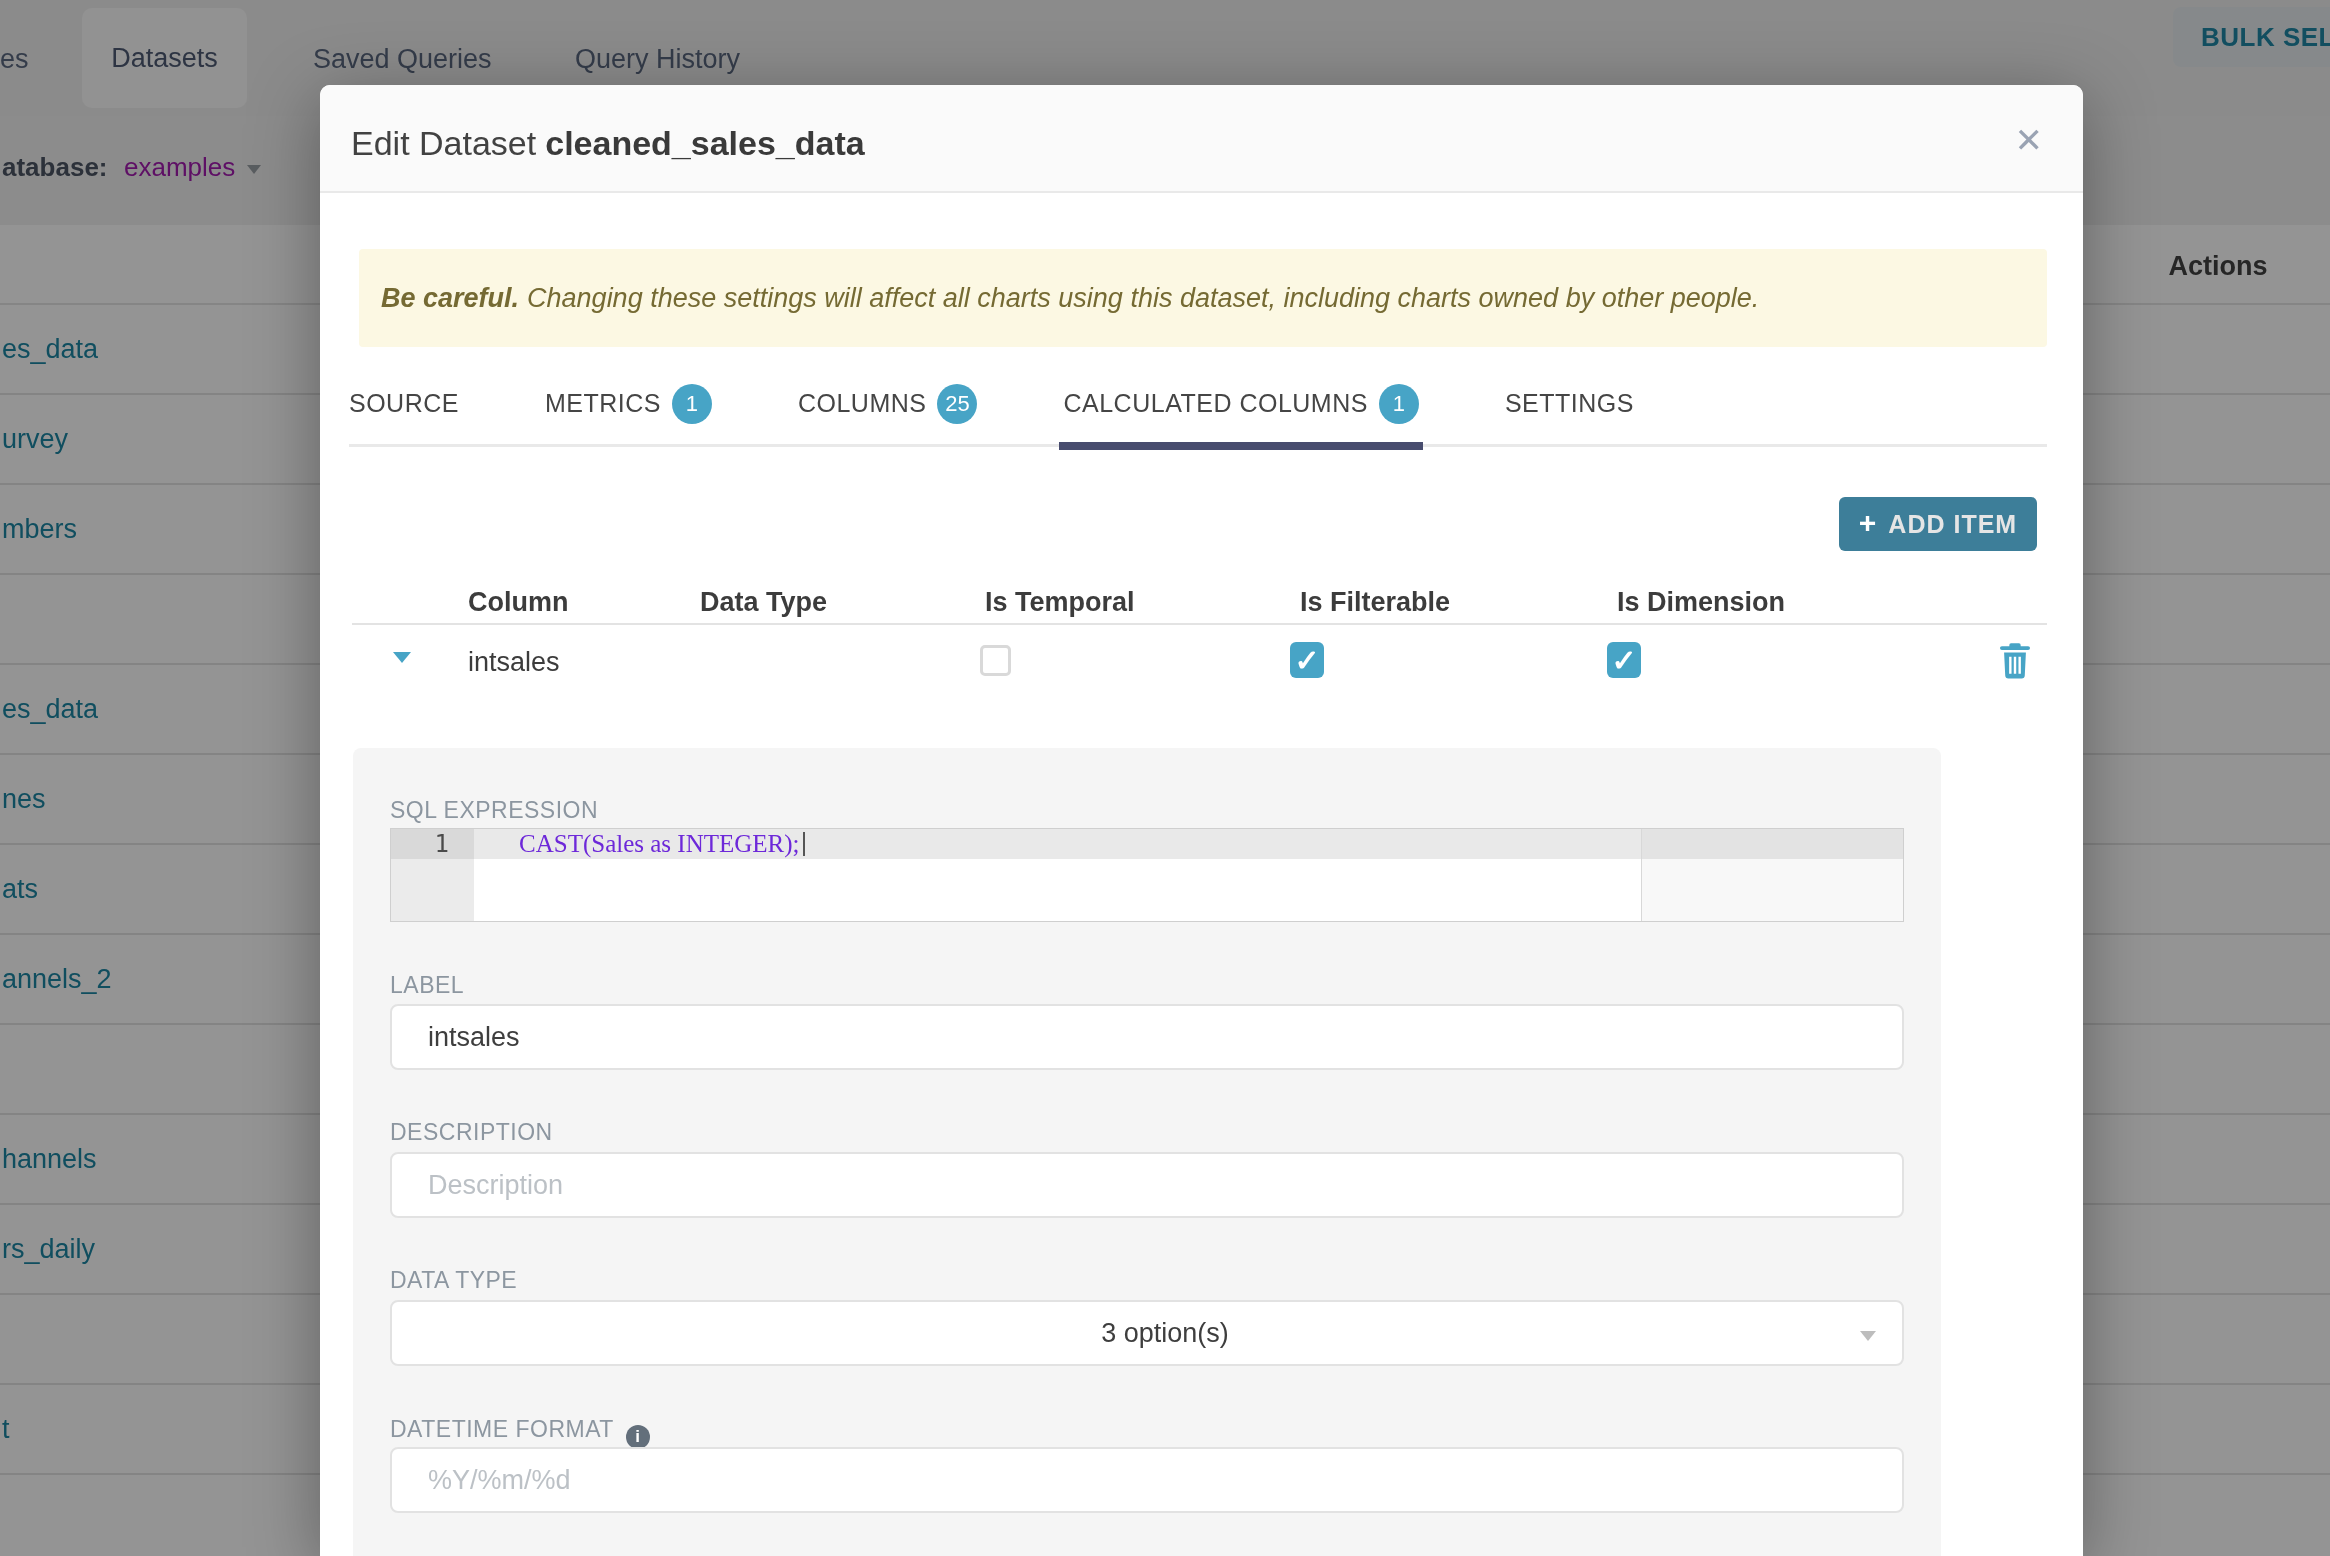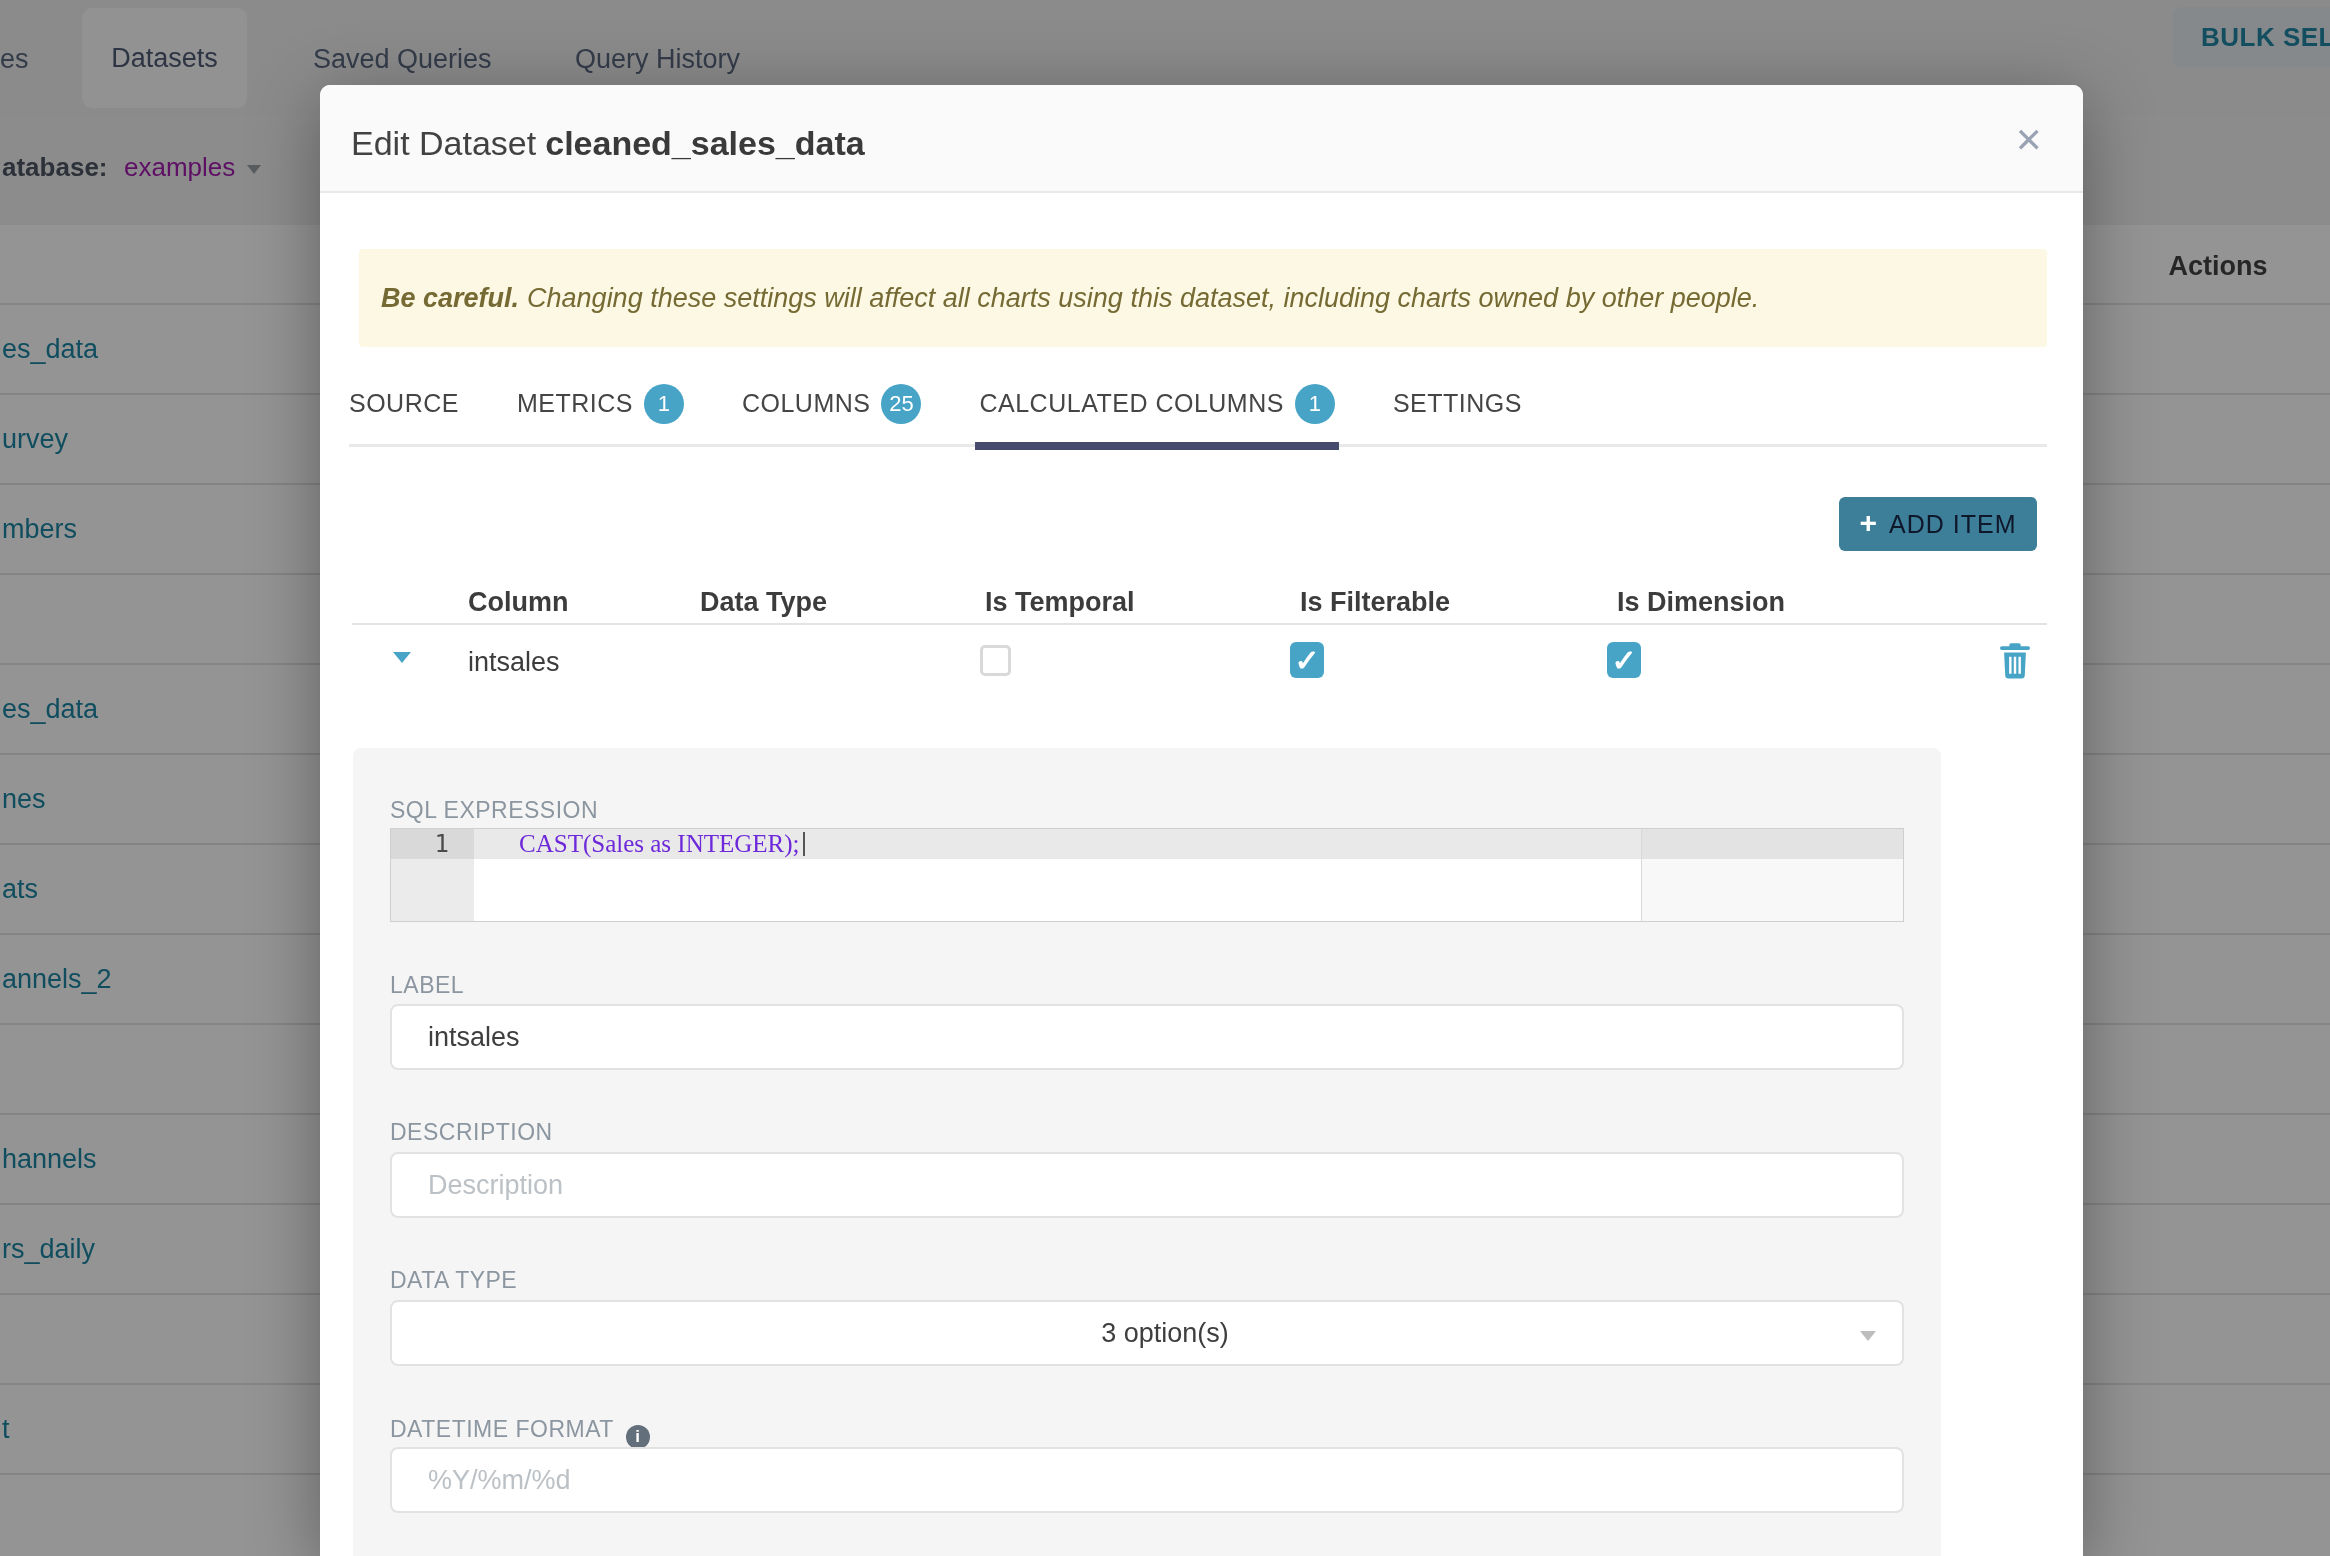--- a/index.html
+++ b/index.html
@@ -37,32 +37,32 @@
   .m-title{position:absolute;left:31px;top:39px;font-size:34px;color:#424242;white-space:nowrap;}
   .m-title b{margin-left:9px;color:#3a3a3a;}
   .m-close{position:absolute;right:40px;top:38px;font-size:34px;color:#9aa3b3;cursor:pointer;line-height:1;}
 
   .banner{position:absolute;left:39px;top:164px;width:1688px;height:98px;background:var(--warning_bg);
           border-radius:4px;display:flex;align-items:center;padding-left:22px;box-sizing:border-box;}
   .banner span{font-size:27px;color:var(--warning_text);font-style:italic;}
   .banner b{margin-right:8px;}
 
   .tabs{position:absolute;left:29px;top:262px;width:1698px;height:100px;border-bottom:3px solid #e9e9e9;
-        display:flex;align-items:flex-start;gap:58px;padding-top:16px;box-sizing:border-box;}
+        display:flex;align-items:flex-start;gap:86px;padding-top:16px;box-sizing:border-box;}
   .tab{position:relative;display:flex;align-items:center;gap:11px;height:100%;cursor:pointer;}
   .tab-label{font-size:25px;letter-spacing:.5px;color:#454545;white-space:nowrap;}
   .tab-badge{min-width:40px;height:40px;border-radius:20px;background:var(--teal_accent);color:#fff;
              font-size:22px;display:flex;align-items:center;justify-content:center;padding:0 5px;box-sizing:border-box;}
   .tab-badge:empty{display:none;}
   .tab.active::after{content:"";position:absolute;left:-4px;right:-4px;bottom:-6px;height:8px;background:var(--tab_underline);}
 
   .add-btn{position:absolute;top:412px;right:46px;width:198px;height:54px;background:var(--button_teal);
            border-radius:6px;display:flex;align-items:center;justify-content:center;gap:12px;cursor:pointer;}
   .add-btn .plus{color:#fff;font-size:30px;font-weight:bold;line-height:1;margin-top:-3px;}
-  .add-btn span.lbl{color:#0f172a;font-size:25px;font-weight:normal;letter-spacing:1px;}
+  .add-btn span.lbl{color:#e5e5e5;font-size:25px;font-weight:bold;letter-spacing:1px;}
 
   .th{position:absolute;top:502px;font-size:27px;font-weight:bold;color:#3c3c3c;white-space:nowrap;}
   .th.c1{left:148px;} .th.c2{left:380px;} .th.c3{left:665px;} .th.c4{left:980px;} .th.c5{left:1297px;}
   .tbl-divider{position:absolute;left:32px;top:538px;width:1695px;height:2px;background:#e3e3e3;}
 
   .row-caret{position:absolute;left:73px;top:567px;width:0;height:0;cursor:pointer;
              border-left:9px solid transparent;border-right:9px solid transparent;border-top:11px solid var(--teal_accent);}
   .row-name{position:absolute;left:148px;top:562px;font-size:27px;color:#3c3c3c;}
   .cb{position:absolute;box-sizing:border-box;}
   .cb.unchecked{left:660px;top:560px;width:31px;height:31px;background:#fff;border:3px solid #d9d9d9;border-radius:5px;}

